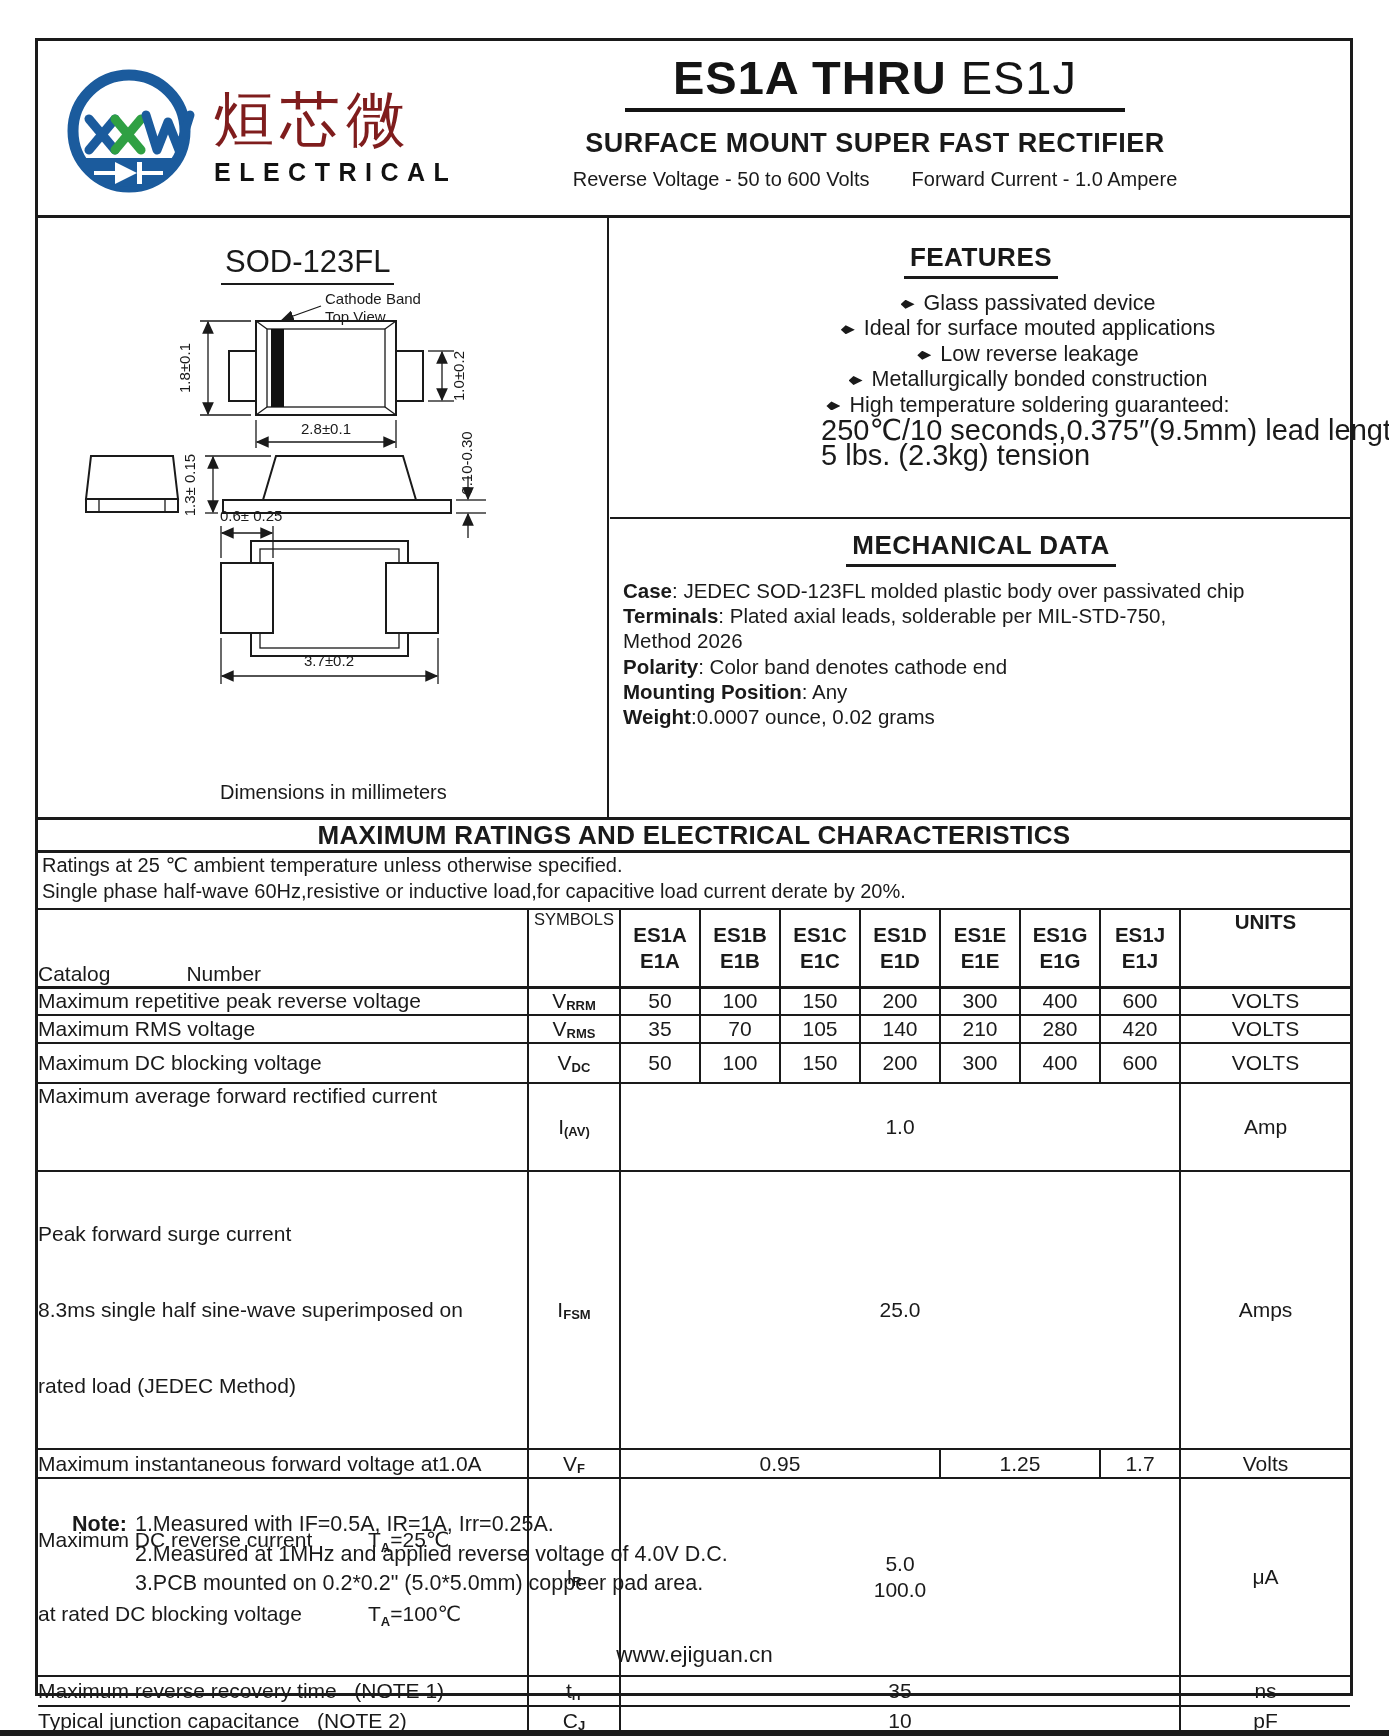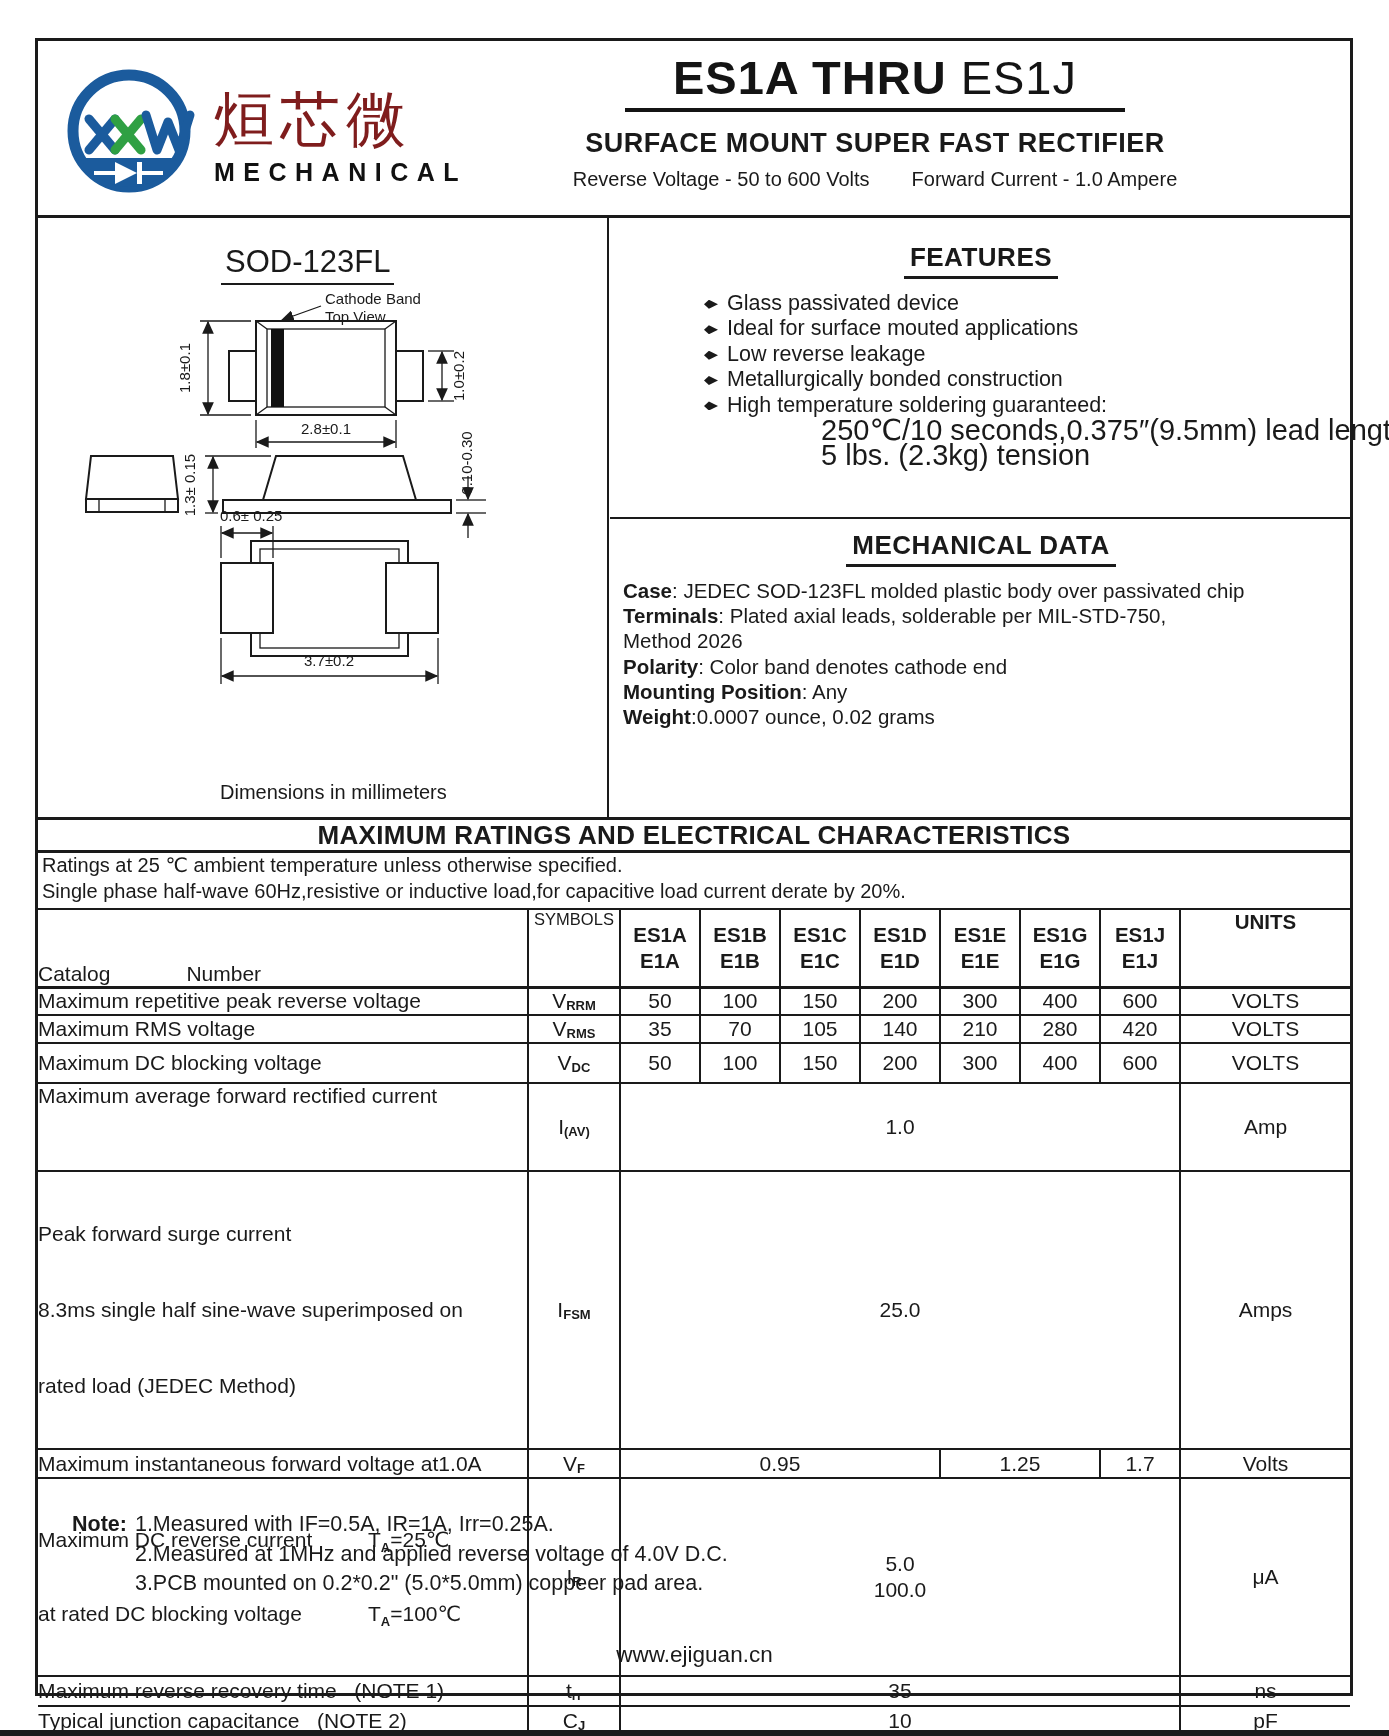--- a/index.html
+++ b/index.html
@@ -40,21 +40,21 @@
   .pkg-svg text{font-size:15px; fill:#1a1a1a;}
   .pkg-svg .ln{stroke:#1a1a1a; stroke-width:2; fill:none;}
   .pkg-svg .thin{stroke:#1a1a1a; stroke-width:1.3; fill:none;}
   .pkg-svg .dim{stroke:#1a1a1a; stroke-width:1.3; fill:none;}
 
   .right-col{position:absolute; left:610px; top:218px; width:742px; height:670px;}
   .feat-head-wrap{text-align:center; margin-top:24px;}
   .sec-head{display:inline-block; font-size:26px; font-weight:bold;
     border-bottom:3px solid #1a1a1a; padding:0 6px 3px 6px; letter-spacing:0.5px;}
   .feat-list{margin-top:12px; padding-left:94px; font-size:21.5px; line-height:25.4px;}
-  .feat-item{white-space:nowrap;}
+  .feat-item{white-space:nowrap;text-align:center;}
   .bullet{display:inline-block; width:14px; height:9px; background:#1a1a1a; margin-right:9px;
     clip-path:polygon(0 50%, 35% 0, 100% 50%, 35% 100%); vertical-align:middle;}
   .feat-cont{padding-left:117px; font-size:29px; line-height:25.4px; white-space:nowrap;}
   .mech-rule{position:absolute; left:0; right:0; top:299px; border-top:2.5px solid #1a1a1a;}
   .mech-head-wrap{position:absolute; left:0; right:0; top:312px; text-align:center;}
   .mech-body{position:absolute; left:13px; right:4px; top:360px; font-size:20.5px; line-height:25.2px;}
   .mech-body b{font-weight:bold;}
 
   
   .band{position:absolute; left:38px; right:39px; top:817px; height:30px;
@@ -115,21 +115,21 @@
 
       <g>
         <line x1="36" y1="111" x2="57" y2="111" stroke="#ffffff" stroke-width="4"></line>
         <polygon points="57,100 57,122 79,111" fill="#ffffff"></polygon>
         <rect x="79" y="100" width="5" height="22" fill="#ffffff"></rect>
         <line x1="84" y1="111" x2="105" y2="111" stroke="#ffffff" stroke-width="4"></line>
       </g>
     </svg>
     <div class="logo-text">
       <div class="logo-cn">烜芯微</div>
-      <div class="logo-en">MECHANICAL</div>
+      <div class="logo-en">ELECTRICAL</div>
     </div>
   </div>
 
   <div class="title-block">
     <div class="part-range">
       <span class="w1">ES1A THRU</span><span class="w2"> ES1J</span>
     </div>
     <div class="title-underline"></div>
     <div class="subtitle">SURFACE MOUNT SUPER FAST RECTIFIER</div>
     <div class="tagline">

